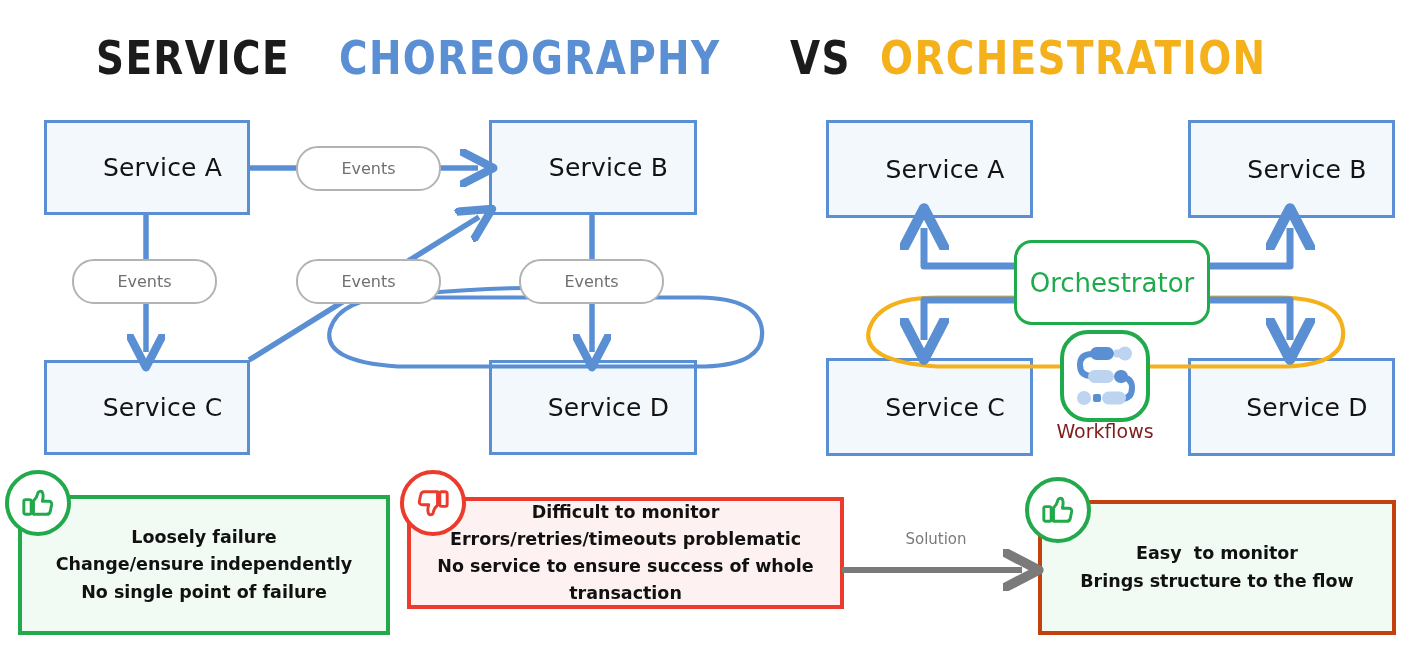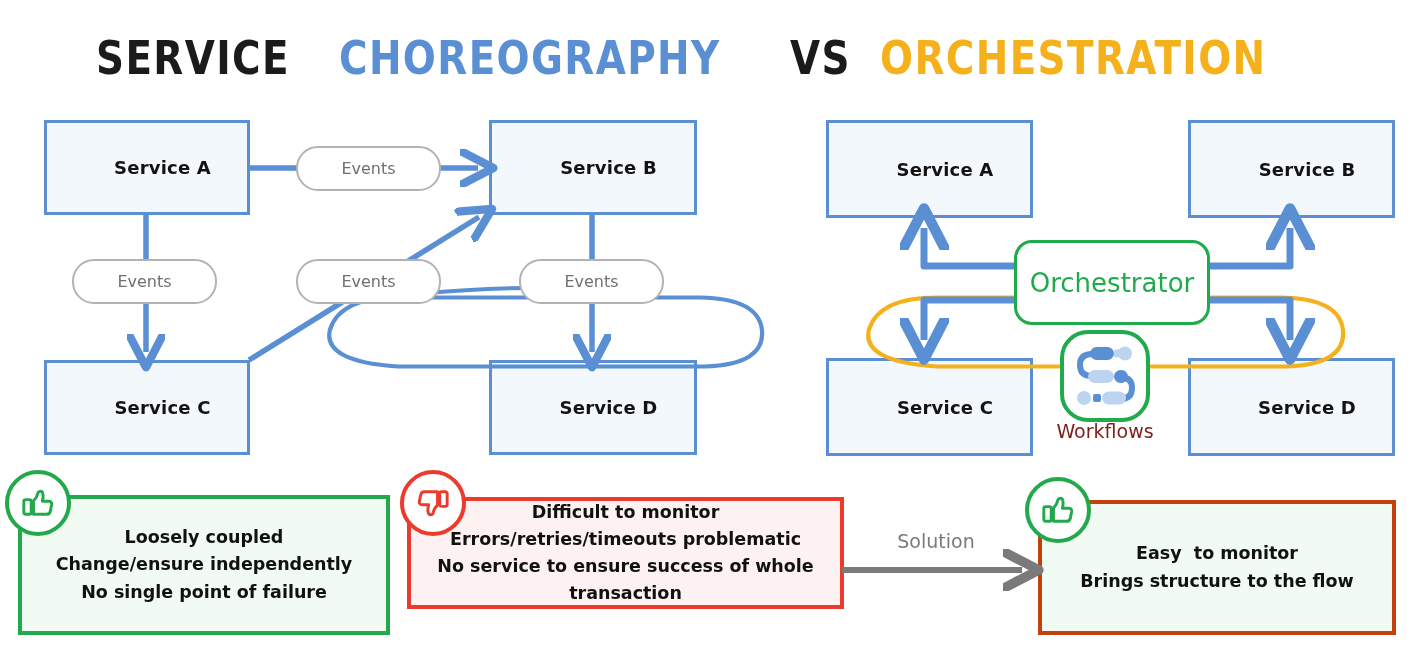--- a/index.html
+++ b/index.html
@@ -47,22 +47,22 @@
     position: absolute;
     background: #f3f8fd;
     border: 3px solid #5b8fd4;
     box-sizing: border-box;
     display: flex;
     align-items: center;
     justify-content: center;
   }
   .svc-label {
     font-family: "DejaVu Sans", sans-serif;
-    font-weight: 700;
-    font-size: 18px;
+    font-weight: 400;
+    font-size: 25px;
     color: #131313;
     letter-spacing: 0.2px;
     margin-left: 31px;
   }
 
   
   .pill {
     position: absolute;
     background: #ffffff;
     border: 2.5px solid #b3b3b3;
@@ -178,21 +178,21 @@
   #badge-pros { left: 5px;  top: 470px; border: 4px solid #22a94c; }
   #badge-cons { left: 400px; top: 470px; border: 4px solid #ec3b2c; }
   #badge-solution { left: 1025px; top: 477px; border: 4px solid #22a94c; }
 
   #solution-arrow-label {
     position: absolute;
     left: 866px; top: 530px;
     width: 140px;
     text-align: center;
     font-family: "DejaVu Sans", sans-serif;
-    font-size: 19px;
+    font-size: 15px;
     color: #7a7a7a;
     z-index: 5;
   }
 
   svg.overlay {
     position: absolute;
     left: 0; top: 0;
     width: 1411px;
     height: 645px;
     pointer-events: none;
@@ -307,21 +307,21 @@
       <path d="M50 33 q12 0 12 11 q0 11 -12 11" fill="none" stroke="#5b8fd4" stroke-width="6"></path>
 
       <circle cx="14" cy="54" r="7" fill="#bcd4f0"></circle>
       <rect x="23" y="50" width="8" height="8" rx="2" fill="#5b8fd4"></rect>
       <rect x="32" y="47.5" width="24" height="13" rx="6.5" fill="#bcd4f0"></rect>
     </svg>
   </div>
   <div id="workflows-label">Workflows</div>
 
   <div class="callout" id="callout-pros">
-    <span class="callout-line">Loosely coupled</span>
+    <span class="callout-line">Loosely failure</span>
     <span class="callout-line">Change/ensure independently</span>
     <span class="callout-line">No single point of failure</span>
   </div>
   <div class="badge-circle" id="badge-pros">
     <svg viewBox="0 0 30 30" width="34" height="34">
       <rect x="2.5" y="12" width="6.5" height="13" rx="1.6" fill="none" stroke="#22a94c" stroke-width="2.6"></rect>
       <path d="M11 25 L22.5 25 q3 0 3.4 -3 L27 16.5 q0.4 -3 -2.6 -3 L18.8 13.5
                q1.2 -4.4 0.4 -7 q-0.6 -2.2 -2.6 -1.8 q-1.6 0.3 -1.9 2.2
                q-0.5 3.2 -3.7 6.2 Z" fill="none" stroke="#22a94c" stroke-width="2.6" stroke-linejoin="round"></path>
     </svg>

